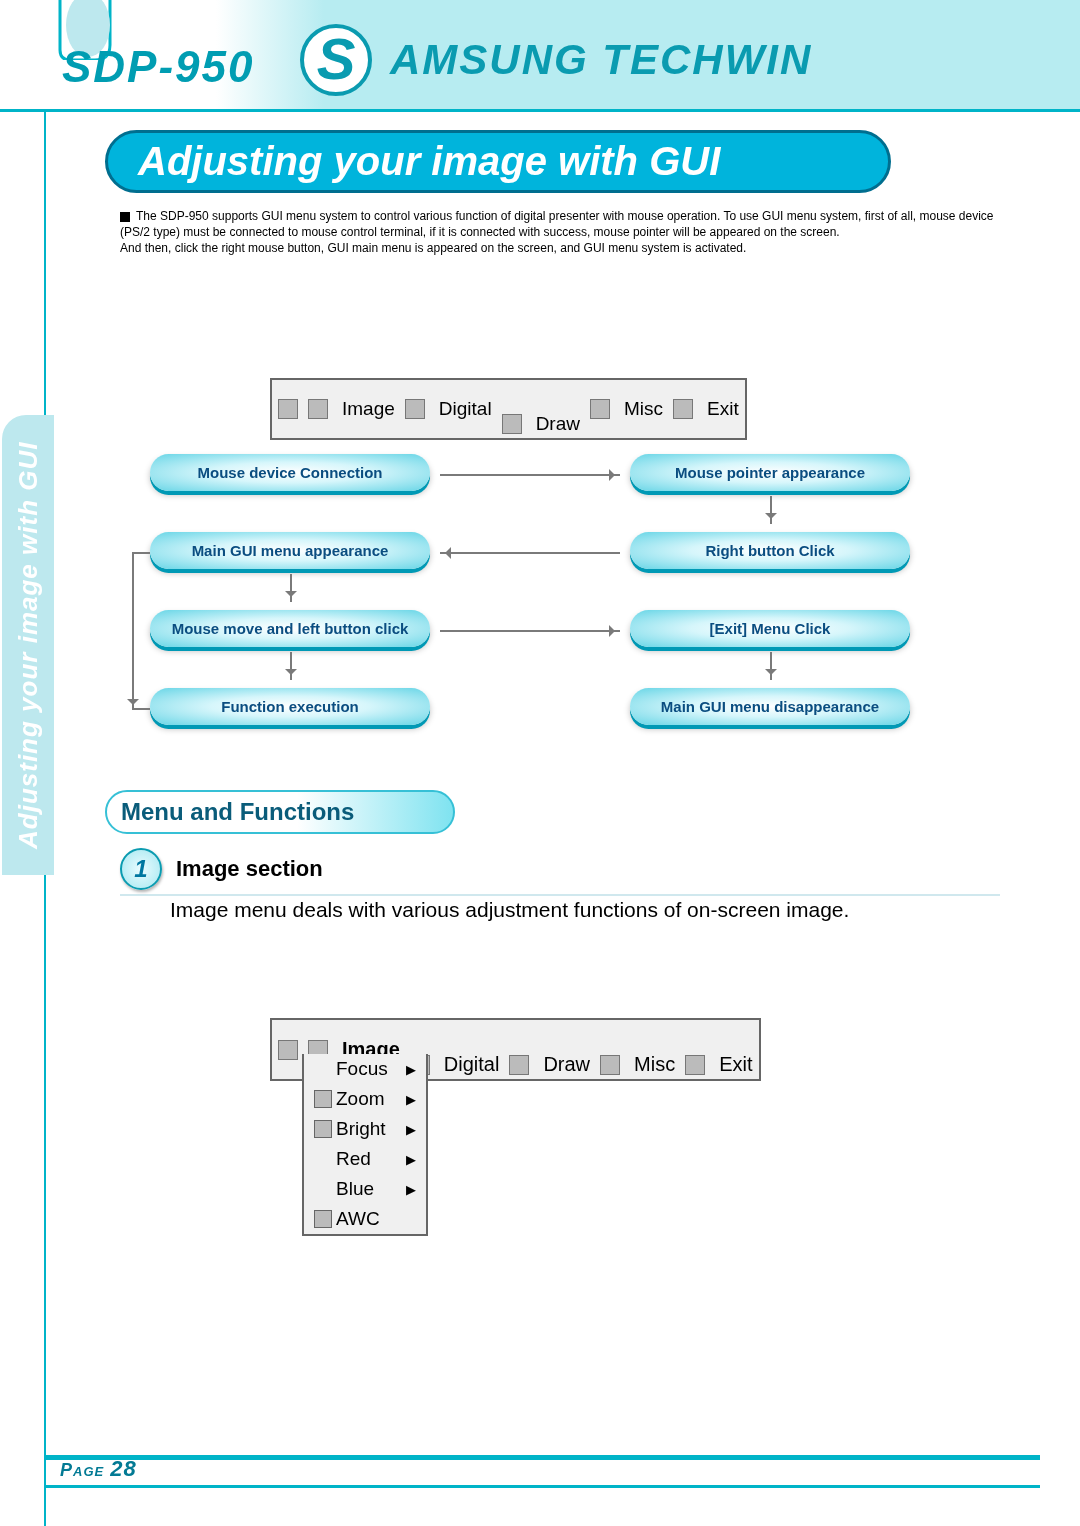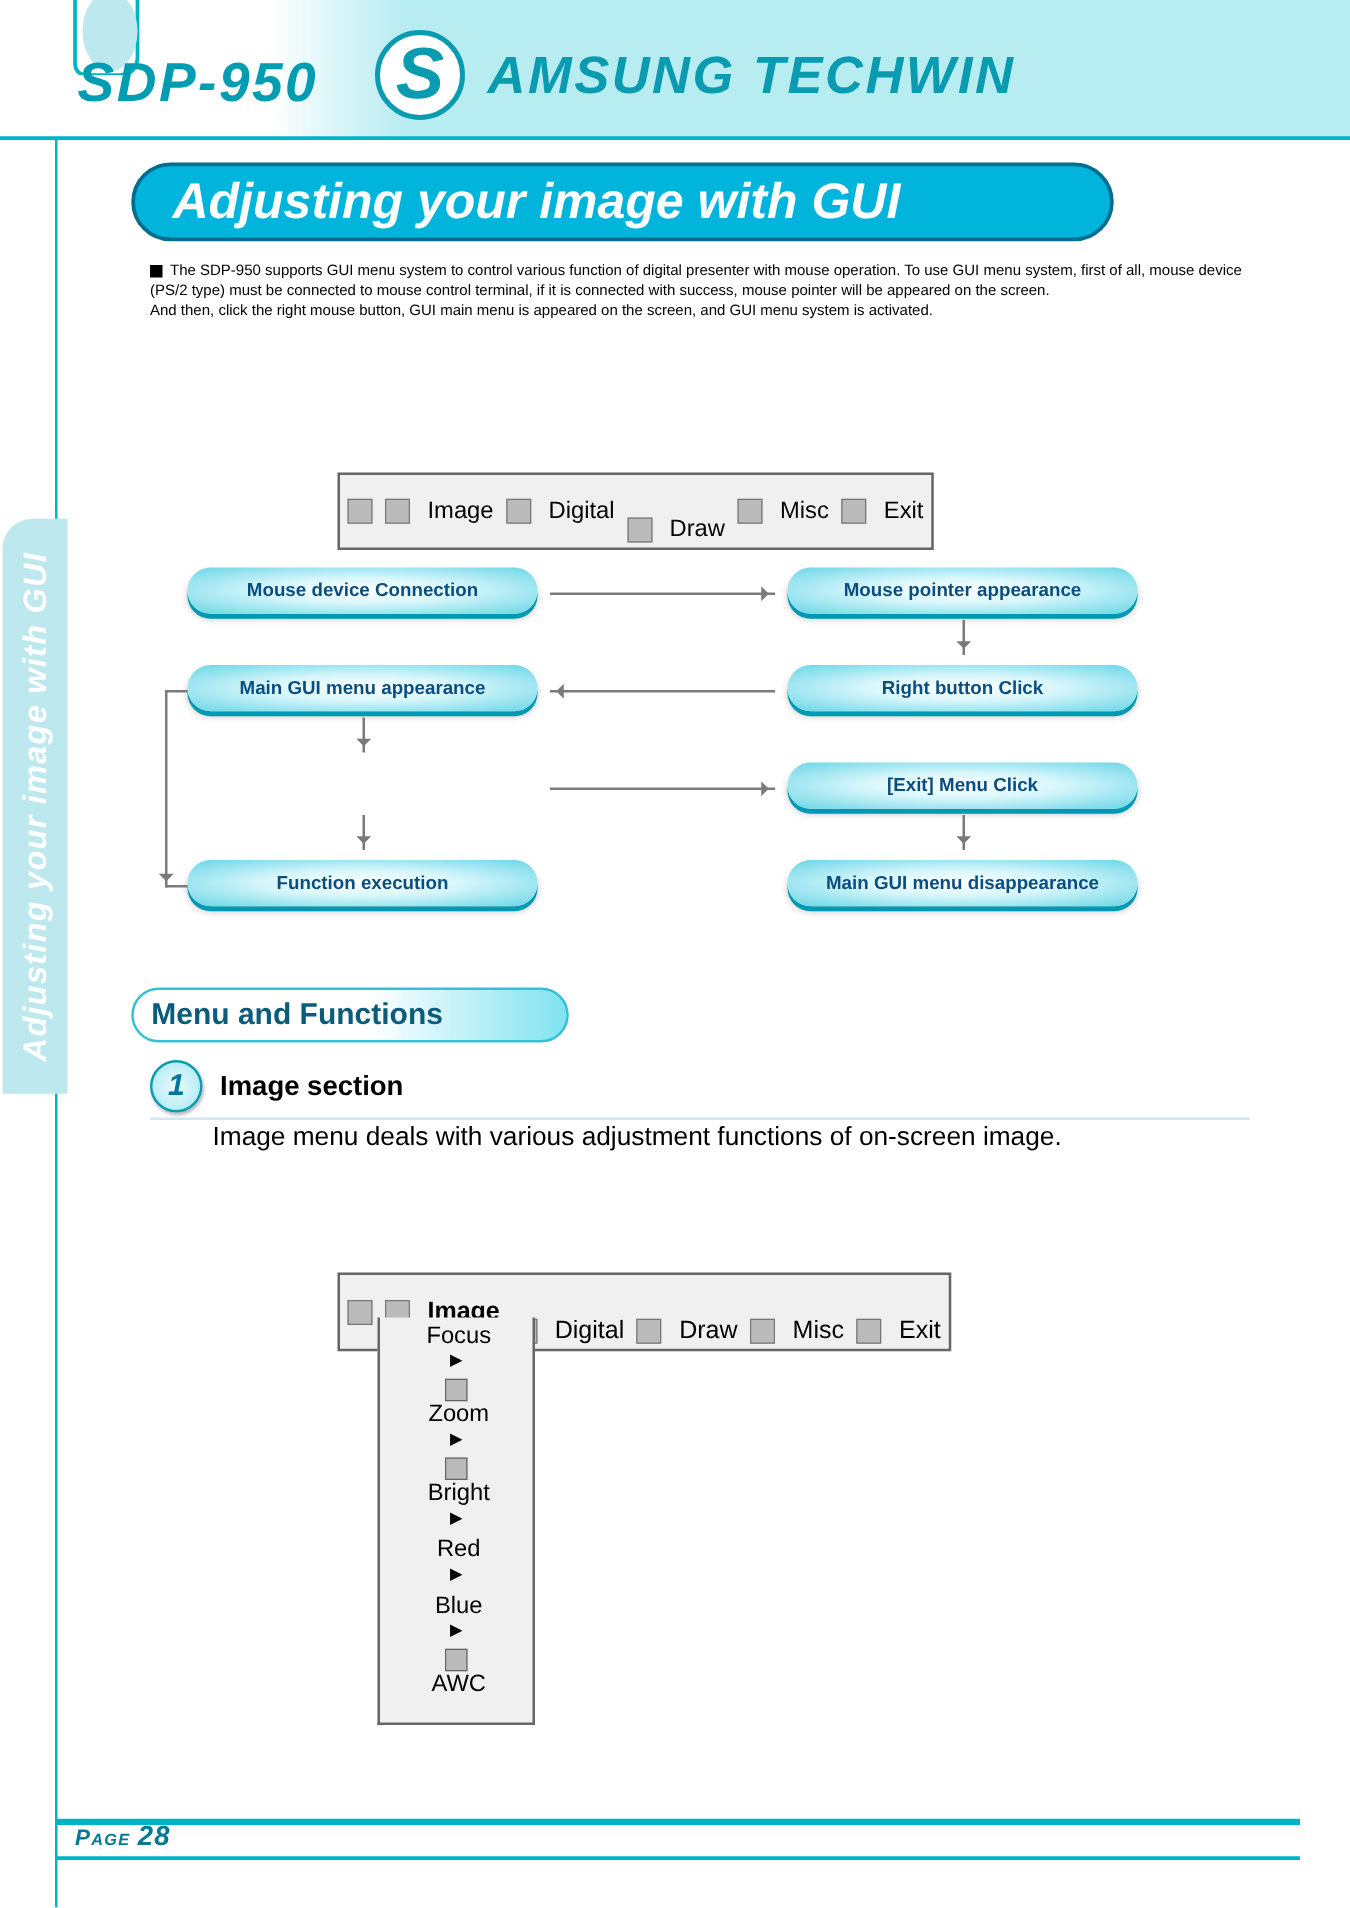--- a/index.html
+++ b/index.html
@@ -223,21 +223,20 @@
     background: #f0f0f0;
     font-family: Verdana, sans-serif;
     font-size: 19px;
   }
   .dropdown .di {
     padding: 4px 10px;
     display: flex;
     align-items: center;
     justify-content: space-between;
     color:#000;
-    flex-direction:column;
   }
   .dropdown .di .tri { font-size: 13px; }
   .dropdown .di .pre{width:18px;display:inline-flex;justify-content:center;}
   .dropdown .di .lbl{flex:1;text-align:left;padding-left:4px;}
   .mini-icn{width:16px;height:16px;background:#bbb;border:1px solid #666;display:inline-block;}
 
   
   .side-tab {
     position: absolute;
     left: 2px;
@@ -316,20 +315,21 @@
         <span>Exit</span>
       </span>
   </div>
 </div>
 
 <div class="flow-area">
   <div class="flow-pill" style="left:0; top:14px;">Mouse device Connection</div>
   <div class="flow-pill" style="right:0; top:14px;">Mouse pointer appearance</div>
   <div class="flow-pill" style="left:0; top:92px;">Main GUI menu appearance</div>
   <div class="flow-pill" style="right:0; top:92px;text-align:center;">Right button Click</div>
+  <div class="flow-pill" style="left:0; top:170px;">Mouse move and left button click</div>
   <div class="flow-pill" style="right:0; top:170px;">[Exit] Menu Click</div>
   <div class="flow-pill" style="left:0; top:248px;">Function execution</div>
   <div class="flow-pill" style="right:0; top:248px;">Main GUI menu disappearance</div>
 
   <div class="arrow-h" style="left:290px; top:34px; width:180px;"></div>
   <div class="arrow-v" style="left:620px; top:56px; height:28px;"></div>
   <div class="arrow-h left" style="left:290px; top:112px; width:180px;"></div>
   <div class="arrow-v" style="left:140px; top:134px; height:28px;"></div>
   <div class="arrow-h" style="left:290px; top:190px; width:180px;"></div>
   <div class="arrow-v" style="left:140px; top:212px; height:28px;"></div>

